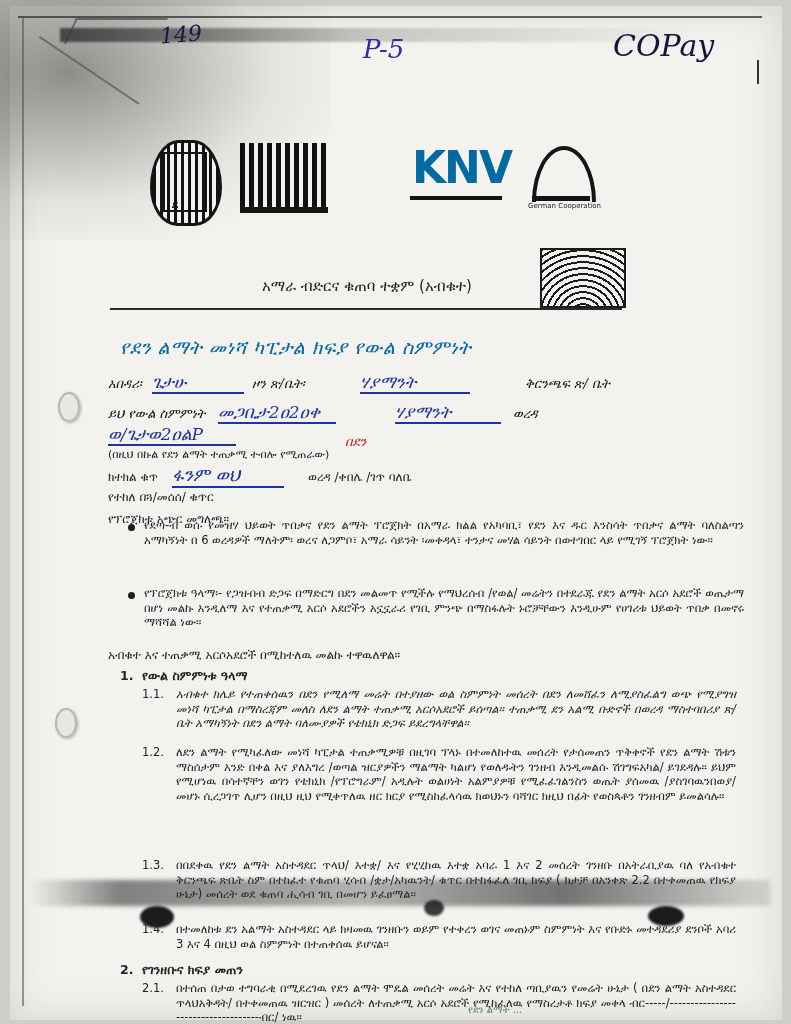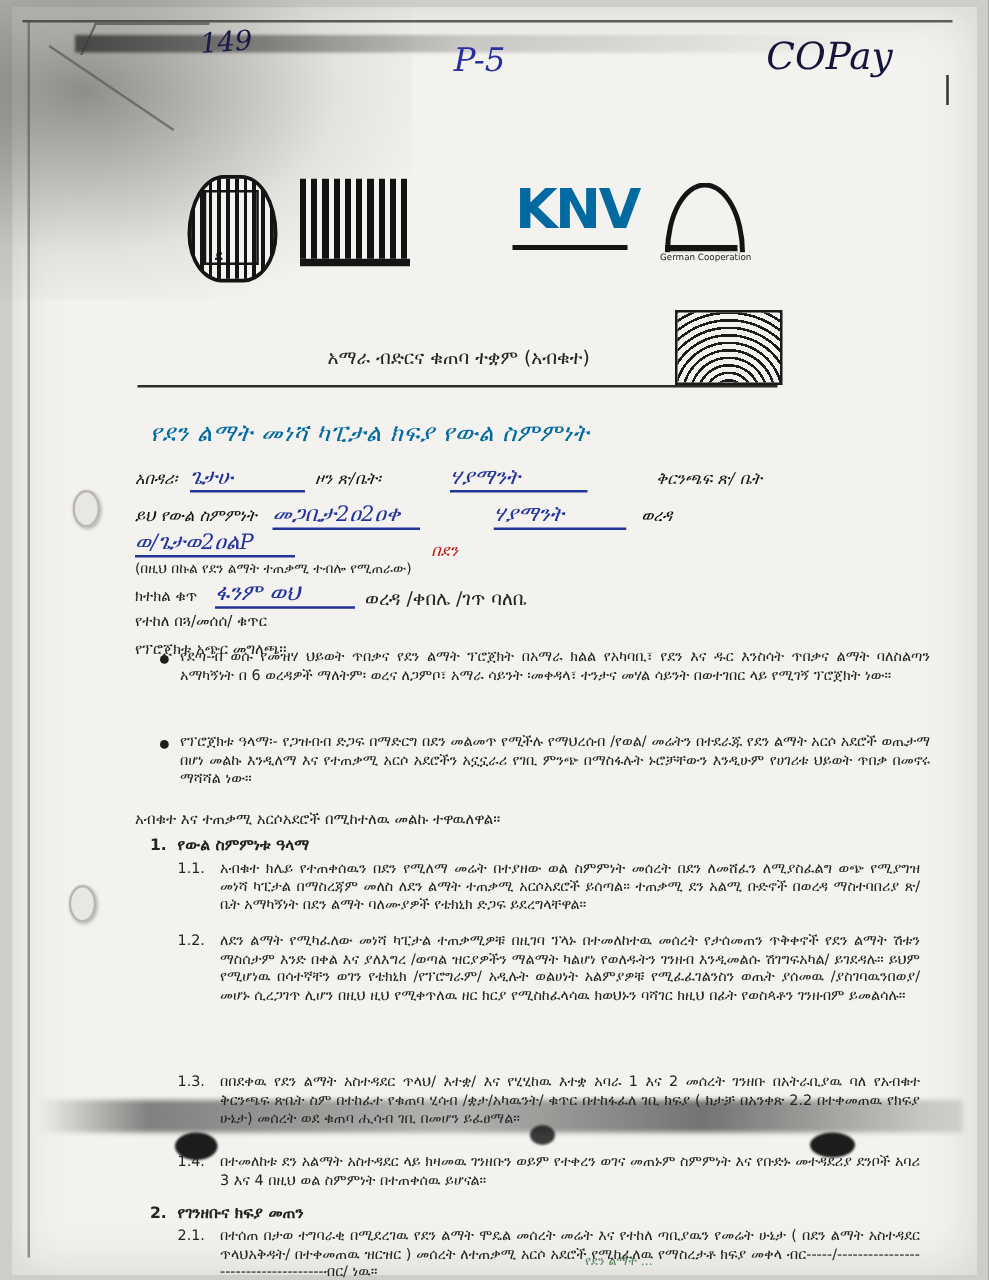--- a/index.html
+++ b/index.html
@@ -187,39 +187,39 @@
   <div class="abs hand sig-line" style="left:218px; top:402px; font-size:17px; width:118px;">መጋቢታ2ዐ2ዐቀ</div>
   <div class="abs hand" style="left:345px; top:406px; font-size:13px; color:#b91c1c;margin-top:28px;">በደን</div>
   <div class="abs hand sig-line" style="left:395px; top:402px; font-size:17px; width:106px;">ሃያማንት</div>
   <div class="abs hand" style="left:513px; top:406px; font-size:13px; color:#000000;">ወረዳ</div>
 
   <div class="abs hand sig-line" style="left:108px; top:424px; font-size:17px; width:128px;">ወ/ጌታወ2ዐልP</div>
   <div class="abs amh" style="left:108px; top:448px; font-size:11px;">(በዚህ በኩል የደን ልማት ተጠቃሚ ተብሎ የሚጠራው)</div>
 
   <div class="abs amh" style="left:108px; top:470px; font-size:12px;">ክተክል ቁጥ</div>
   <div class="abs hand sig-line" style="left:172px; top:464px; font-size:18px; width:112px;">ፋንም ወህ</div>
-  <div class="abs amh" style="left:292px; top:470px; font-size:15px;">ወረዳ /ቀበሌ /ገጥ ባለቤ</div>
+  <div class="abs amh" style="left:308px; top:470px; font-size:12px;">ወረዳ /ቀበሌ /ገጥ ባለቤ</div>
 
   <div class="abs amh" style="left:108px; top:490px; font-size:12px;">የተከለ በጓ/መሰሰ/ ቁጥር</div>
 
   <div class="abs amh" style="left:108px; top:512px; font-size:12px;">የፕሮጀክቱ አጭር መግለጫ፡፡</div>
 
   <div class="abs" style="left:128px; top:524px; width:7px; height:7px; border-radius:50%; background:#1d1d1d;"></div>
   <div class="abs amh" style="left:144px; top:518px; width:600px; font-size:11.5px; line-height:14.5px; text-align:justify;">የደጣ-ብ ወሱ የመዝሃ ህይወት ጥበቃና የደን ልማት ፕሮጀክት በአማራ ክልል የአካባቢ፣ የደን እና ዱር እንስሳት ጥበቃና ልማት ባለስልጣን አማካኝነት በ 6 ወረዳዎች ማለትም፡ ወረና ለጋምቦ፣ አማራ ሳይንት ፡መቀዳላ፣ ተንታና   መሃል ሳይንት በወተገበር ላይ የሚገኝ ፕሮጀክት ነው።</div>
 
   <div class="abs" style="left:128px; top:592px; width:7px; height:7px; border-radius:50%; background:#1d1d1d;"></div>
   <div class="abs amh" style="left:144px; top:586px; width:600px; font-size:11.5px; line-height:14.5px; text-align:justify;">የፕሮጀክቱ ዓላማ፡- የጋዝብብ ድጋፍ በማድርግ በደን መልመጥ የሚችሉ የማህረሰብ /የወል/ መሬትን በተደራጁ የደን ልማት አርሶ አደሮች ወጤታማ በሆነ መልኩ እንዲለማ እና የተጠቃሚ አርሶ አደሮችን አኗኗራሪ የገቢ ምንጭ በማስፋሉት ኑሮቻቸውን እንዲሁም የሀገሪቱ ህይወት ጥበቃ በመኖሩ ማሻሻል ነው።</div>
 
   <div class="abs amh" style="left:108px; top:648px; font-size:12px;">አብቁተ እና ተጠቃሚ አርሶአደሮች በሚከተለዉ መልኩ ተዋዉለዋል።</div>
 
   <div class="abs amh" style="left:120px; top:668px; font-size:12.5px; font-weight:bold;">1.</div>
   <div class="abs amh" style="left:142px; top:668px; font-size:12.5px; font-weight:bold;">የውል ስምምነቱ ዓላማ</div>
 
   <div class="abs amh" style="left:142px; top:687px; font-size:11.5px;">1.1.</div>
-  <div class="abs amh" style="left:176px; top:687px; width:560px; font-size:11.5px; line-height:14.5px; text-align:justify;">አብቁተ ክሌይ የተጠቀሰዉን በደን የሚለማ መሬት በተያዘው ወል ስምምነት መሰረት በደን ለመሸፈን ለሚያስፈልግ ወጭ የሚያግዝ መነሻ ካፒታል በማስረጃም መለስ ለደን ልማት ተጠቃሚ አርሶአደሮች ይሰጣል። ተጠቃሚ ደን አልሚ ቡድኖች በወረዳ ማስተባበሪያ ጽ/ ቤት አማካኝነት በደን ልማት ባለሙያዎች የቴክኒክ ድጋፍ ይደረግላቸዋል።</div>
+  <div class="abs amh" style="left:176px; top:687px; width:560px; font-size:11.5px; line-height:14.5px; text-align:justify;font-style:italic;">አብቁተ ክሌይ የተጠቀሰዉን በደን የሚለማ መሬት በተያዘው ወል ስምምነት መሰረት በደን ለመሸፈን ለሚያስፈልግ ወጭ የሚያግዝ መነሻ ካፒታል በማስረጃም መለስ ለደን ልማት ተጠቃሚ አርሶአደሮች ይሰጣል። ተጠቃሚ ደን አልሚ ቡድኖች በወረዳ ማስተባበሪያ ጽ/ ቤት አማካኝነት በደን ልማት ባለሙያዎች የቴክኒክ ድጋፍ ይደረግላቸዋል።</div>
 
   <div class="abs amh" style="left:142px; top:745px; font-size:11.5px;">1.2.</div>
   <div class="abs amh" style="left:176px; top:745px; width:560px; font-size:11.5px; line-height:14.5px; text-align:justify;">ለደን ልማት የሚካፈለው መነሻ ካፒታል ተጠቃሚዎቹ በዚገባ ፕላኑ በተመለከተዉ መሰረት  የታሰመጠን ጥቅቀኖች የደን ልማት ሽቱን ማስሰታም እንድ በቀል እና ያለእግረ /ወጣል ዝርያዎችን ማልማት ካልሆነ የወለዱትን  ገንዘብ እንዲመልሱ ሽገግፍአካል/ ይገደዳሉ።  ይህም የሚሆነዉ በሳተኛቸን ወገን የቴክኒክ /የፕሮግራም/ አዲሉት ወልሀነት አልምያዎቹ የሚፈፈገልንስን ወጤት ያሰመዉ /ያስገባዉንበወያ/ መሆኑ ሲረጋገጥ ሊሆን በዚህ ዚህ የሚቀጥለዉ ዘር ክርያ የሚስከፈላሳዉ ክወህኑን ባሻገር ክዚህ በፊት የወስጳቶን ገንዘብም ይመልሳሉ።</div>
 
   <div class="abs amh" style="left:142px; top:858px; font-size:11.5px;">1.3.</div>
   <div class="abs amh" style="left:176px; top:858px; width:560px; font-size:11.5px; line-height:14.5px; text-align:justify;">በበደቀዉ የደን ልማት አስተዳደር ጥላህ/ እተቋ/ እና የሂሂከዉ እተቋ አባራ 1 እና 2 መሰረት ገንዘቡ በአትራቢያዉ ባለ የአብቁተ ቅርንጫፍ ጽቤት ስም በተከፈተ የቁጠባ ሂሳብ /ቋታ/አካዉንት/ ቁጥር በተከፋፈለ ገቢ ክፍያ ( ክታቻ በአንቀጽ 2.2 በተቀመጠዉ የክፍያ ሁኔታ) መሰረት ወደ ቁጠባ ሒሳብ ገቢ በመሆን ይፈፀማል።</div>
 
   <div class="abs amh" style="left:142px; top:922px; font-size:11.5px;">1.4.</div>
   <div class="abs amh" style="left:176px; top:922px; width:560px; font-size:11.5px; line-height:14.5px; text-align:justify;">በተመለከቱ ደን አልማት አስተዳደር ላይ ክዛመዉ ገንዘቡን ወይም የተቀረን ወገና መጠኑም ስምምነት እና የቡድኑ መተዳደሪያ ደንቦች አባሪ 3 እና 4 በዚህ ወል ስምምነት በተጠቀሰዉ ይሆናል።</div>
 

